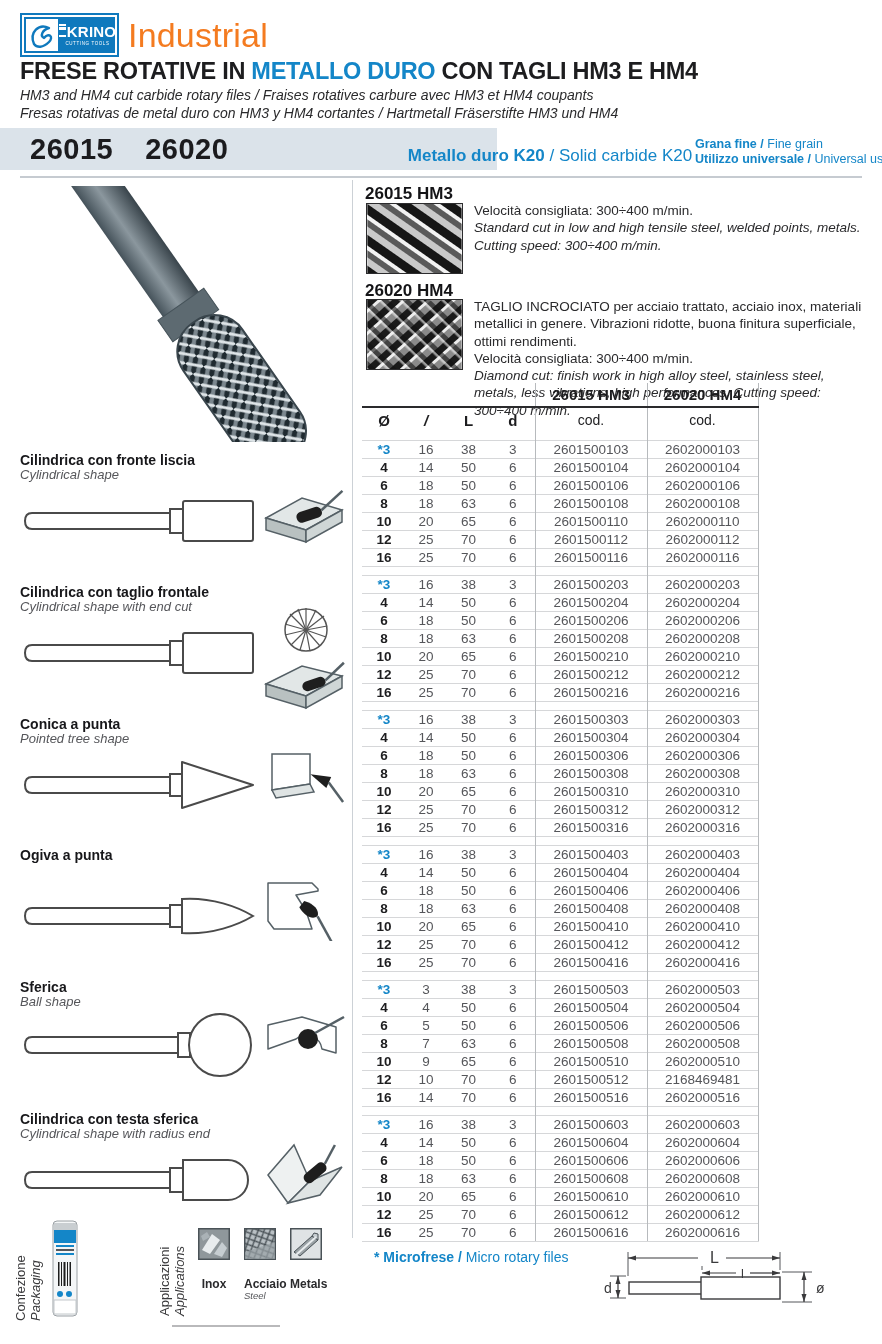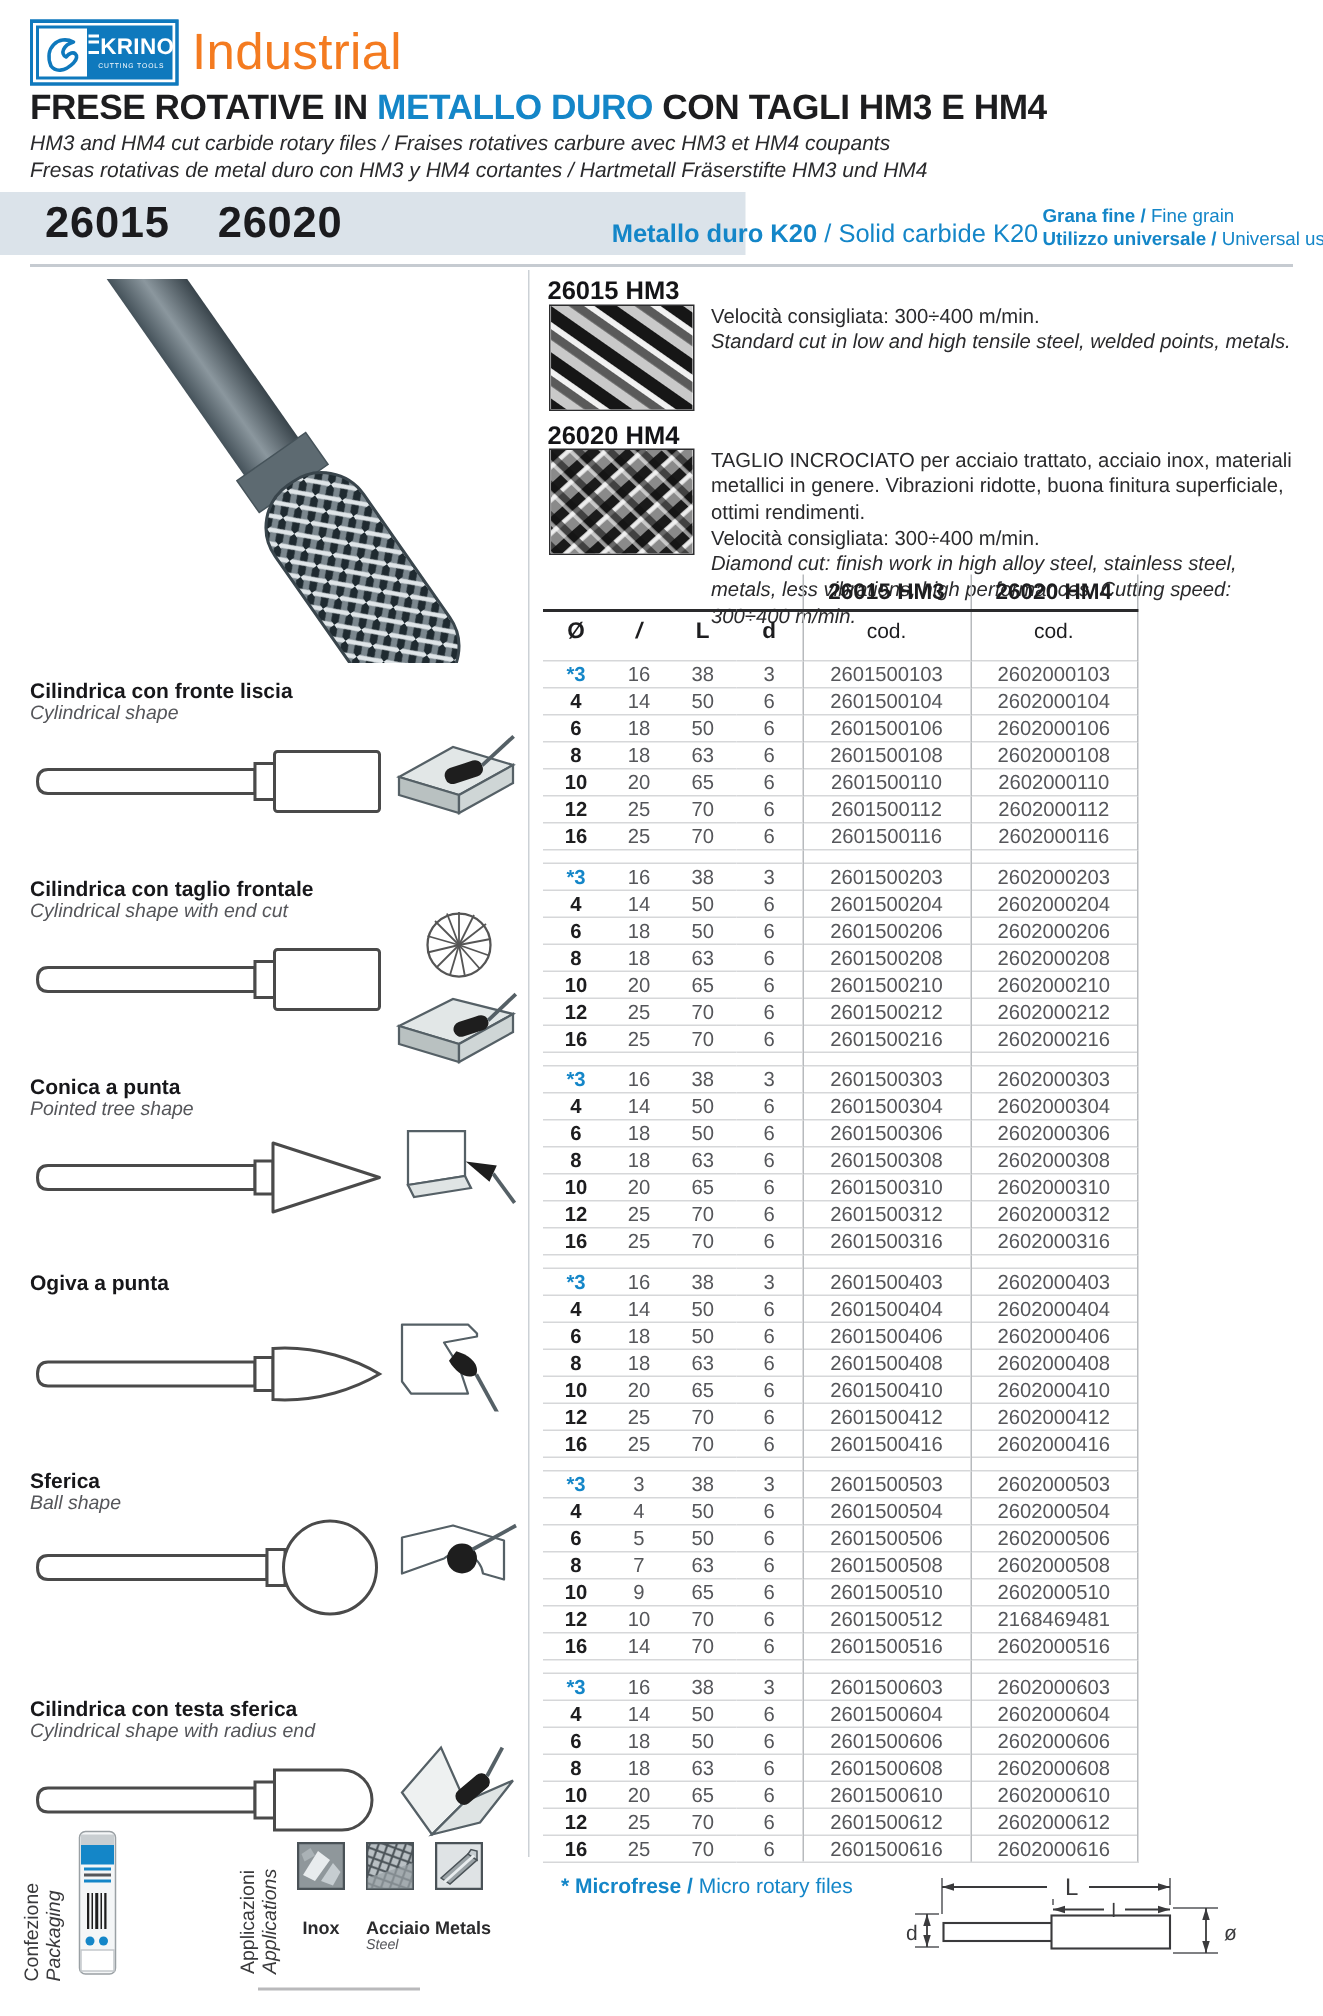--- a/index.html
+++ b/index.html
@@ -138,20 +138,21 @@
         <rect y="0" width="26" height="9" fill="#161616"></rect>
         <rect y="9" width="26" height="4" fill="#f2f2f2"></rect>
         <rect y="13" width="26" height="6" fill="#5a5a5a"></rect>
       </pattern>
     </defs>
     <rect width="97" height="71" fill="url(#t3)"></rect>
   </svg>
   <div class="abs p-text" style="left:474px;top:202px;">
     <div>Velocità consigliata: 300÷400 m/min.</div>
     <div class="en">Standard cut in low and high tensile steel, welded points, metals.</div>
+    <div class="en">Cutting speed: 300÷400 m/min.</div>
   </div>
 
   <div class="abs p-title" style="left:365px;top:281px;">26020 HM4</div>
   <svg class="abs texture" style="left:366px;top:299px;" viewBox="0 0 97 71">
     <defs>
       <pattern id="t4a" width="17" height="17" patternUnits="userSpaceOnUse" patternTransform="rotate(-42)">
         <rect width="17" height="17" fill="#8a8a8a"></rect>
         <rect y="0" width="17" height="7" fill="#1a1a1a"></rect>
         <rect y="7" width="17" height="3" fill="#ededed"></rect>
       </pattern>
@@ -655,21 +656,21 @@
       <rect x="158" y="24" width="12" height="24" fill="#fff" stroke="#4a4a4a" stroke-width="2"></rect>
       <circle cx="200" cy="36" r="31" fill="#fff" stroke="#4a4a4a" stroke-width="2"></circle>
     </svg>
     <svg class="s-app" style="top:30px;" width="92" height="64" viewBox="0 0 92 64">
       <path d="M10,16 L44,8 L78,18 L78,44 L64,40 A16,16 0 0 0 38,30 L10,40 Z" fill="#fff" stroke="#556066" stroke-width="1.5" stroke-linejoin="round"></path>
       <circle cx="50" cy="30" r="10" fill="#1e1e1e"></circle>
       <line x1="57" y1="24" x2="86" y2="8" stroke="#556066" stroke-width="2.5"></line>
     </svg>
   </div>
 
-  <div class="shape" style="top:1111px;margin-top:20px;">
+  <div class="shape" style="top:1111px;">
     <div class="s-title">Cilindrica con testa sferica</div>
     <div class="s-sub">Cylindrical shape with radius end</div>
     <svg class="s-draw" width="236" height="62" viewBox="0 0 236 62">
       <path d="M12,23 H150 V39 H12 Q5,39 5,31 Q5,23 12,23 Z" fill="#fff" stroke="#4a4a4a" stroke-width="2"></path>
       <rect x="150" y="19" width="13" height="24" fill="#fff" stroke="#4a4a4a" stroke-width="2"></rect>
       <path d="M163,11 H208 A20,20 0 0 1 208,51 H163 Z" fill="#fff" stroke="#4a4a4a" stroke-width="2"></path>
     </svg>
     <svg class="s-app" style="top:26px;" width="92" height="72" viewBox="0 0 92 72">
       <polygon points="10,38 36,8 52,44 30,66" fill="#eef1f1" stroke="#556066" stroke-width="1.5"></polygon>
       <polygon points="52,44 84,30 62,58 30,66" fill="#dfe4e4" stroke="#556066" stroke-width="1.5"></polygon>

